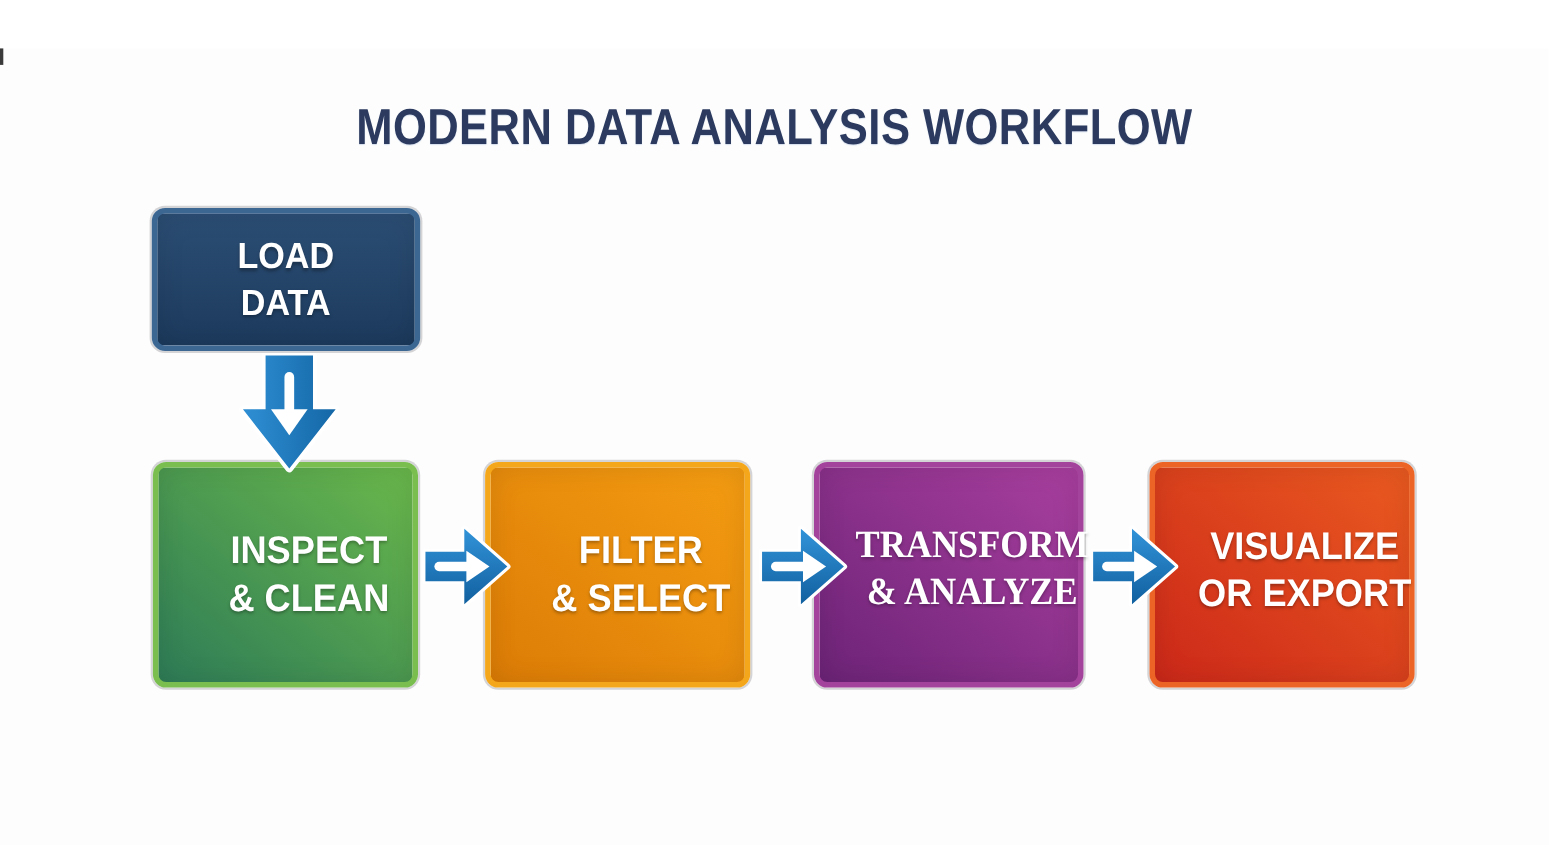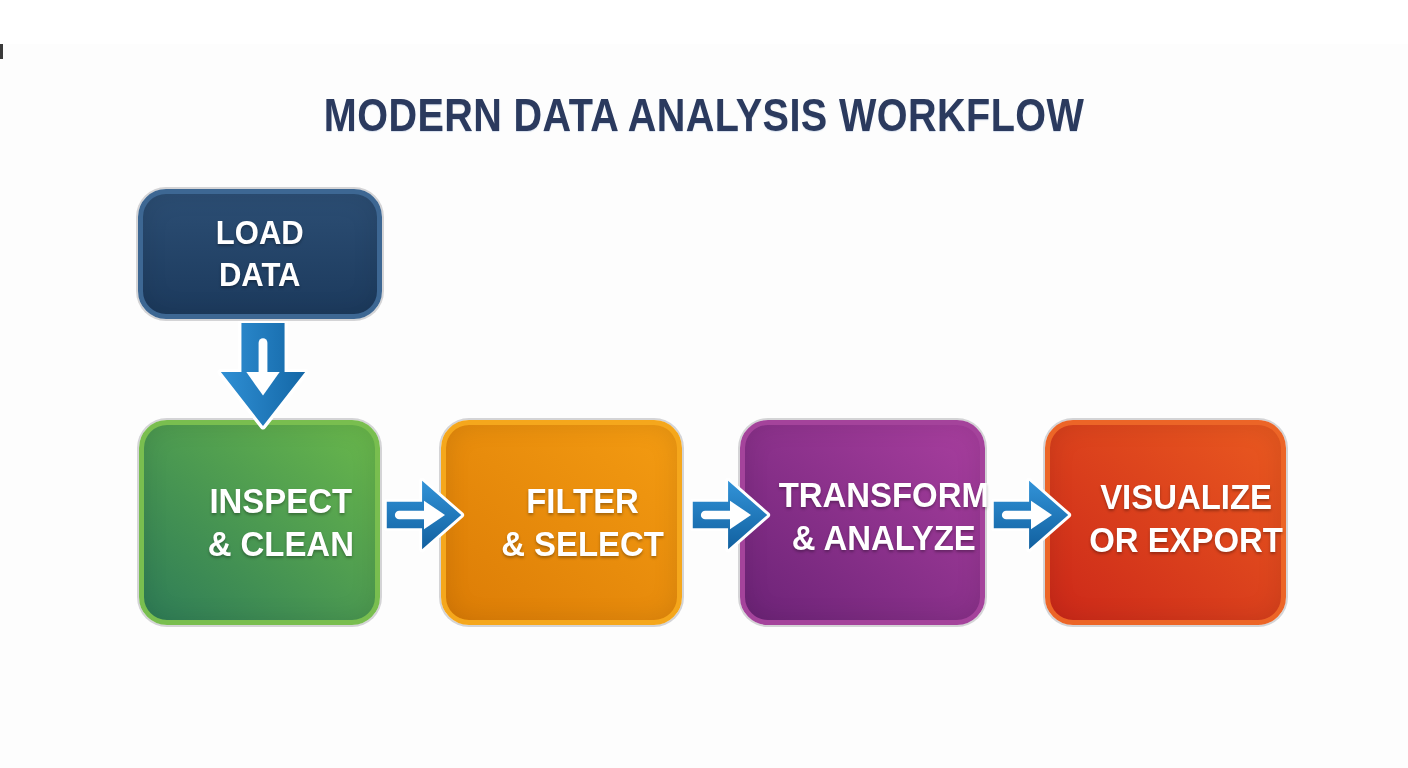--- a/index.html
+++ b/index.html
@@ -28,21 +28,21 @@
     letter-spacing: 0.5px;
     color: var(--title-color, #2b3a5e);
     transform: scaleX(0.86);
     transform-origin: 50% 50%;
     white-space: nowrap;
     text-shadow: 0 1px 1px rgba(210,220,235,0.9);
   }
   .flow-box {
     position: absolute;
     box-sizing: border-box;
-    border-radius: 28px;
+    border-radius: 12px;
     border: 5px solid var(--border, #888);
     background: linear-gradient(to bottom left, var(--light, #ccc), var(--dark, #777));
     box-shadow: 0 0 0 2px rgba(30,30,40,0.18), inset 0 0 26px rgba(0,0,0,0.10);
     display: flex;
     align-items: center;
     justify-content: center;
     z-index: 1;
   }
   .flow-box .box-label {
     color: #ffffff;
@@ -57,21 +57,21 @@
   .box-load {
     left: 138px; top: 145px; width: 244px; height: 130px;
     background: linear-gradient(to bottom, var(--light), var(--dark));
     z-index: 3;
   }
   .box-load .box-label { font-size: 33px; line-height: 1.28; }
   .box-step { top: 376px; width: 241px; height: 205px; padding-left: 42px; }
   .box-step .box-label { font-size: 35px; }
   .box-inspect   { left: 139px; }
   .box-filter    { left: 441px; align-items: center; }
-  .box-transform { left: 740px; width: 245px; }
+  .box-transform { left: 740px; width: 245px; font-family: Liberation Serif, serif; }
   .box-transform .box-label { transform: scaleX(0.94) translateY(-6px); }
   .box-visualize { left: 1045px; }
   .box-visualize .box-label { transform: scaleX(0.94) translateY(-4px); }
   .flow-arrow {
     position: absolute;
     z-index: 2;
     line-height: 0;
   }
   .arrow-down  { left: 214px; top: 277px; width: 98px; height: 110px; }
   .arrow-right { top: 427px; width: 84px; height: 88px; }

